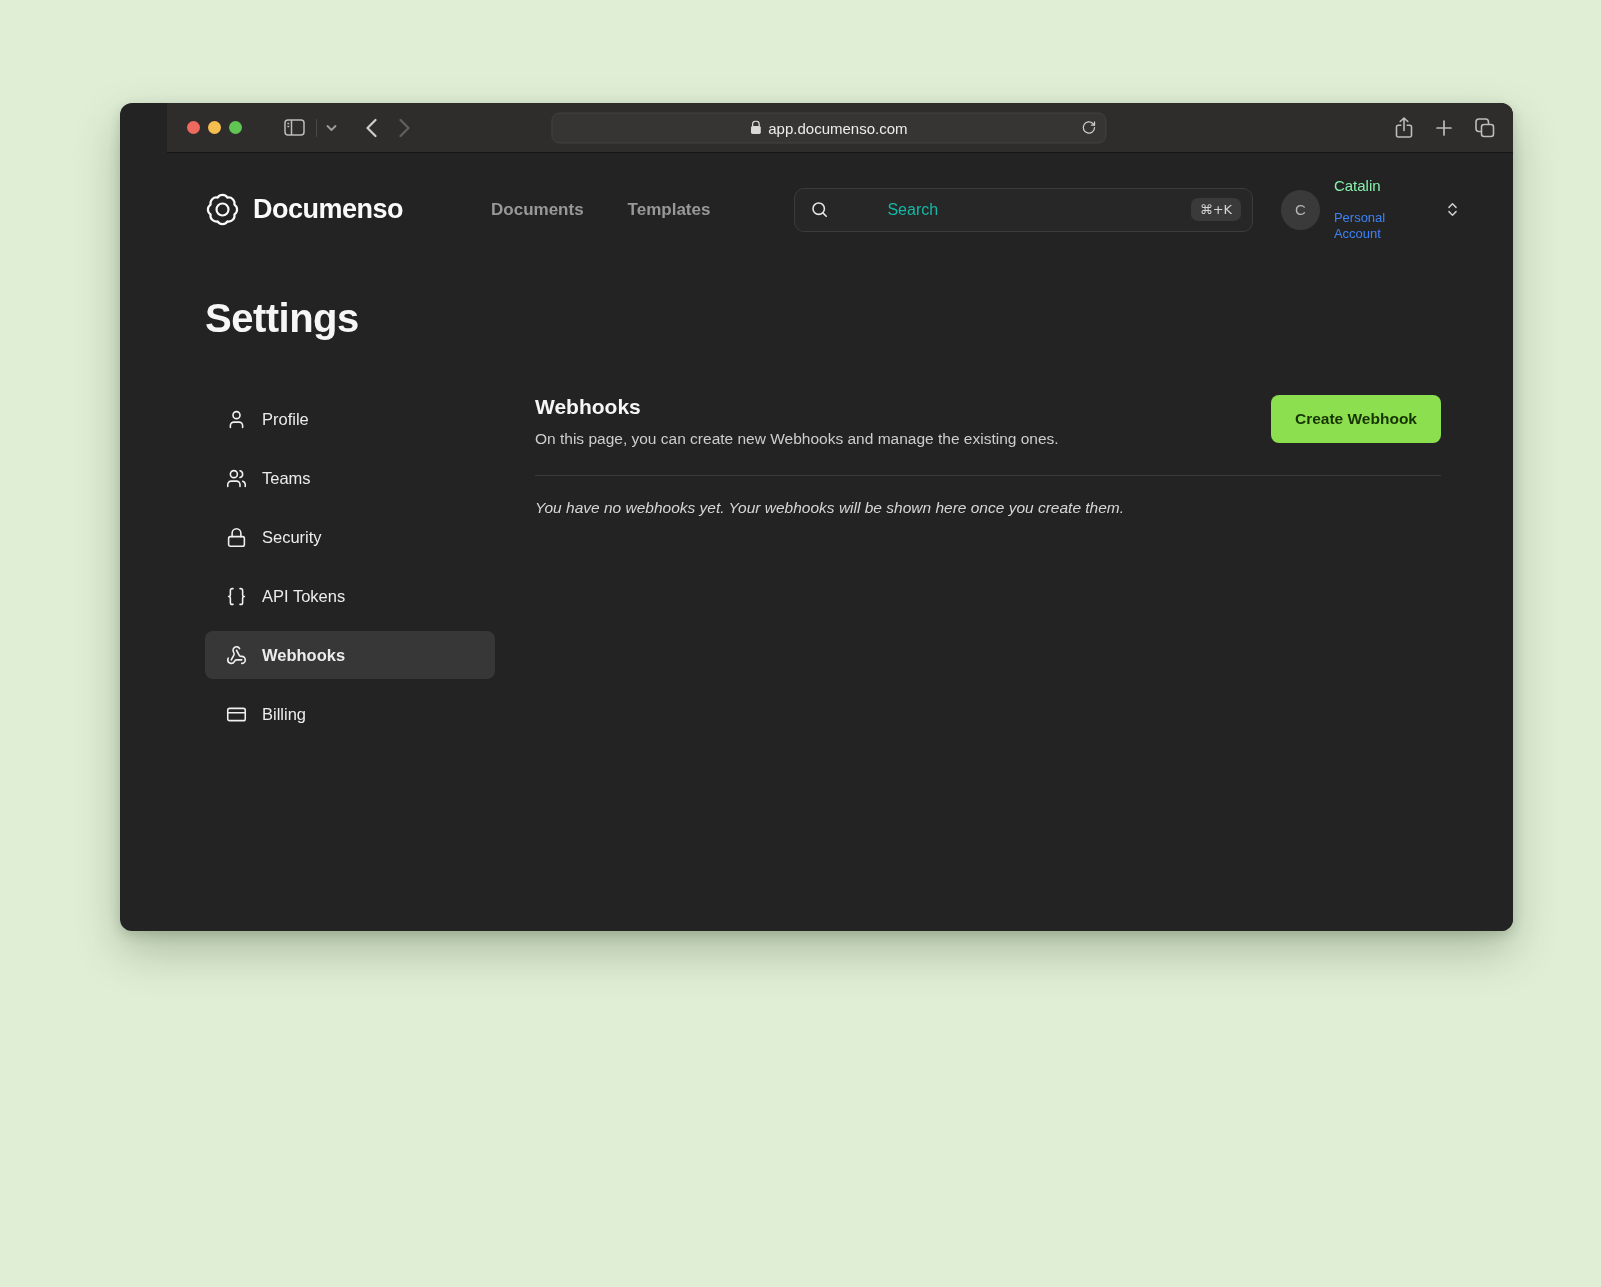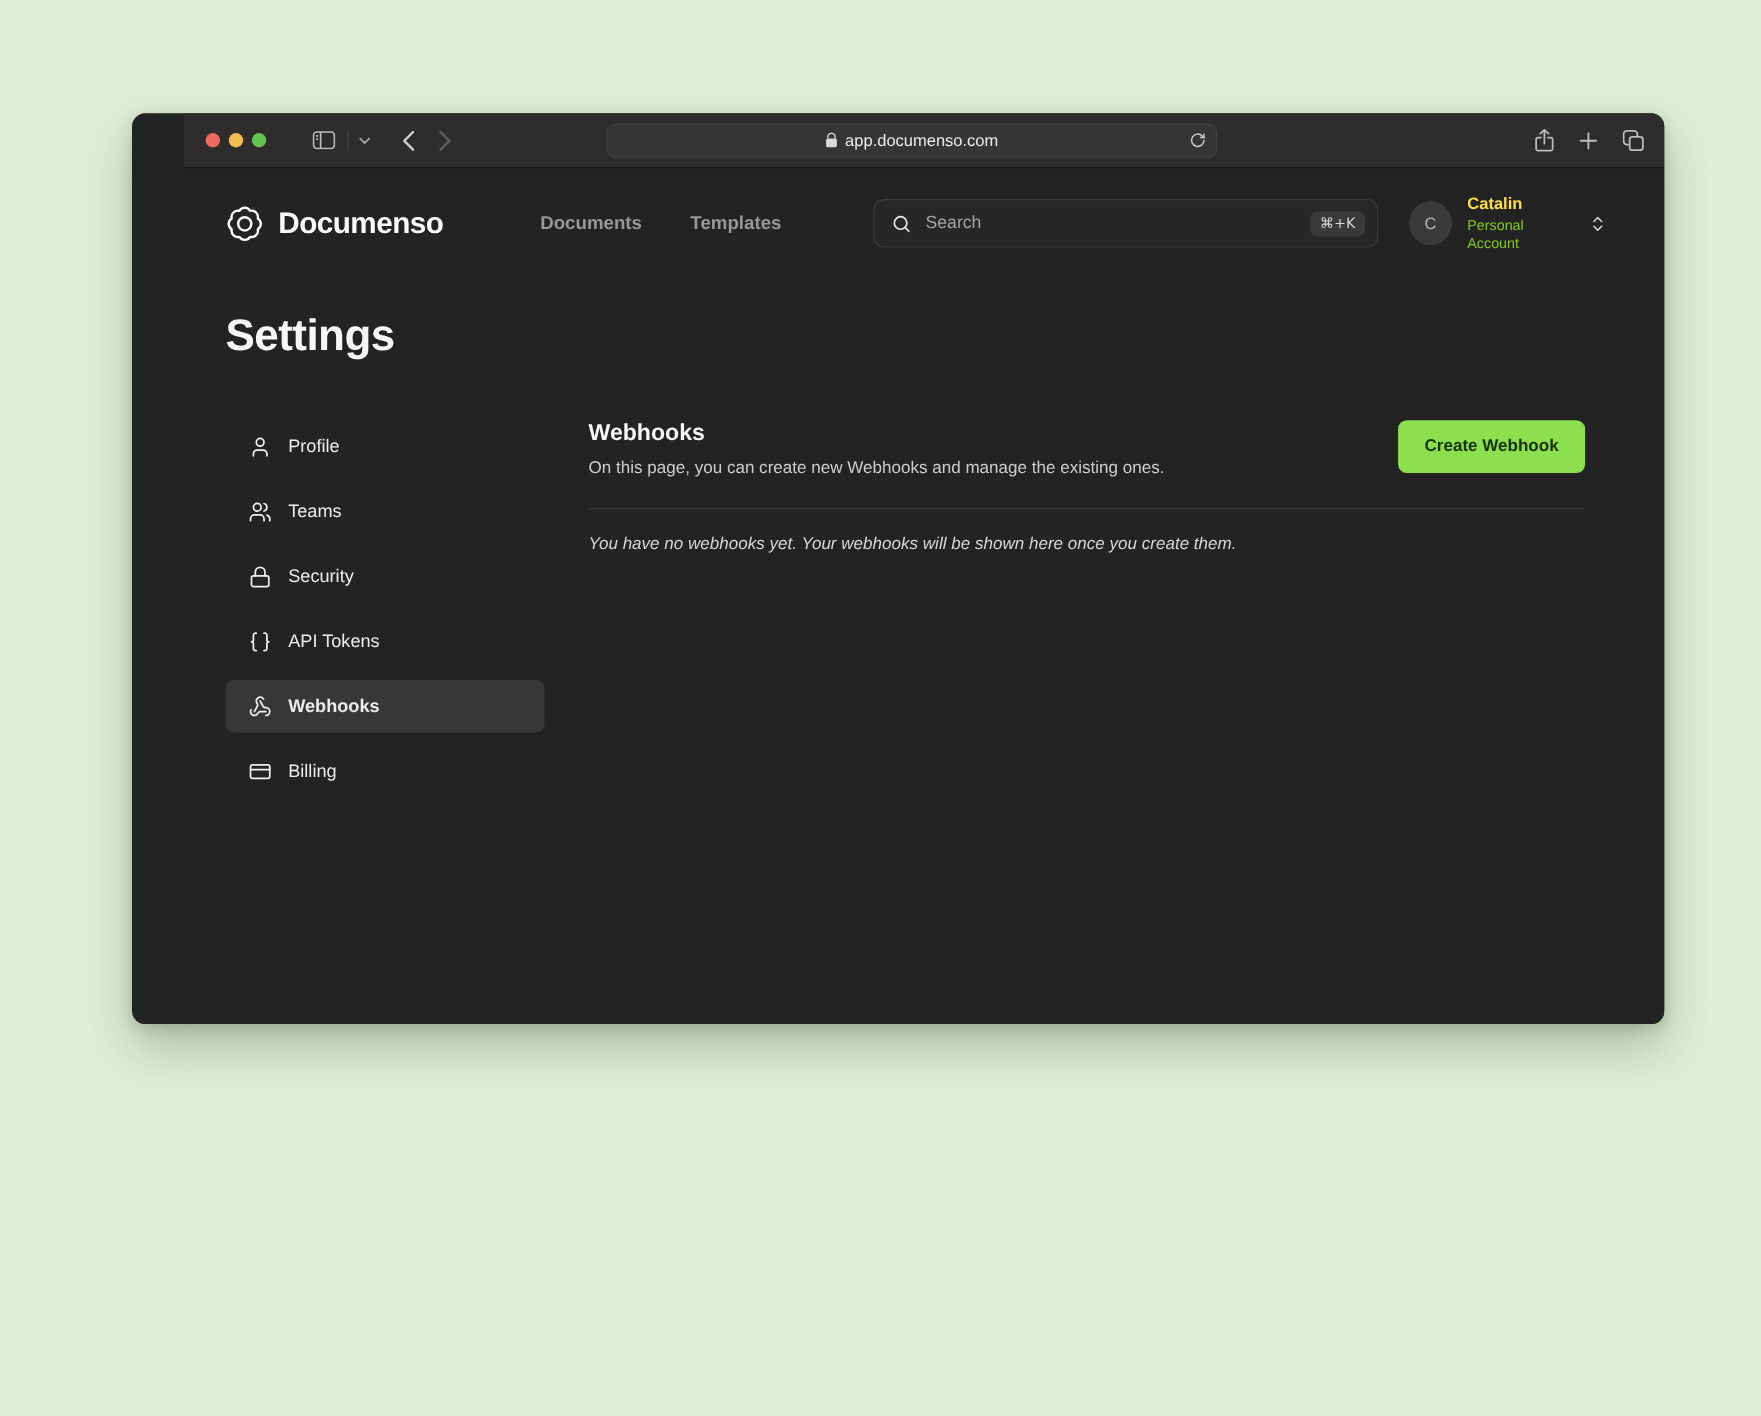--- a/index.html
+++ b/index.html
@@ -54,35 +54,35 @@
   .brand-logo { color:#fafafa; display:flex; }
   .brand-name { font-size:27px; font-weight:700; letter-spacing:-.5px; color:#fafafa; }
   .top-nav { display:flex; gap:44px; margin-left:60px; }
   .top-nav .nav-link { font-size:17px; font-weight:600; color:#989898; cursor:pointer; }
   .searchbox {
     margin-left:56px; width:469px; height:44px;
     background:#272727; border:1px solid #3c3c3c; border-radius:10px;
     display:flex; align-items:center; padding:0 12px 0 15px; position:relative;
   }
   .searchbox .mag { color:#e6e6e6; display:flex; margin-right:12px; }
-  .searchbox .s-label { font-size:16px; color:#a3a3a3; }
+  .searchbox .s-label { font-size:16px; color:#14b8a6;margin-left:46px; }
   .kbd {
     position:absolute; right:11px;
     background:#3a3a3a; border-radius:7px; padding:4px 9px;
     font-size:13px; color:#d6d6d6; font-family:"DejaVu Sans", sans-serif;
   }
   .account { margin-left:auto; display:flex; align-items:center; }
   .avatar {
     width:40px; height:40px; border-radius:50%; background:#3a3a3a;
     display:flex; align-items:center; justify-content:center;
     color:#b6b6b6; font-size:15px;
   }
   .acct-text { margin-left:14px; line-height:1.25; }
-  .acct-name { font-size:15px; font-weight:700; color:#fde047; }
-  .acct-sub { font-size:13px; color:#84cc16; margin-top:1px; }
+  .acct-name { font-size:15px; font-weight:400; color:#86efac; }
+  .acct-sub { font-size:13px; color:#3b82f6; margin-top:14px; }
   .acct-chev { margin-left:12px; color:#cfcfcf; display:flex; }
   
   .page-title { font-size:40px; font-weight:700; color:#f6f6f6; margin:54px 0 12px 38px; letter-spacing:-.5px; }
   .content { display:flex; padding:42px 72px 0 38px; align-items:flex-start; }
   .settings-nav { width:290px; flex:none; }
   .s-item {
     height:48px; margin-bottom:11px; border-radius:8px;
     display:flex; align-items:center; padding:0 0 0 21px; gap:15px;
     font-size:16.5px; color:#ececec; cursor:pointer;
   }

